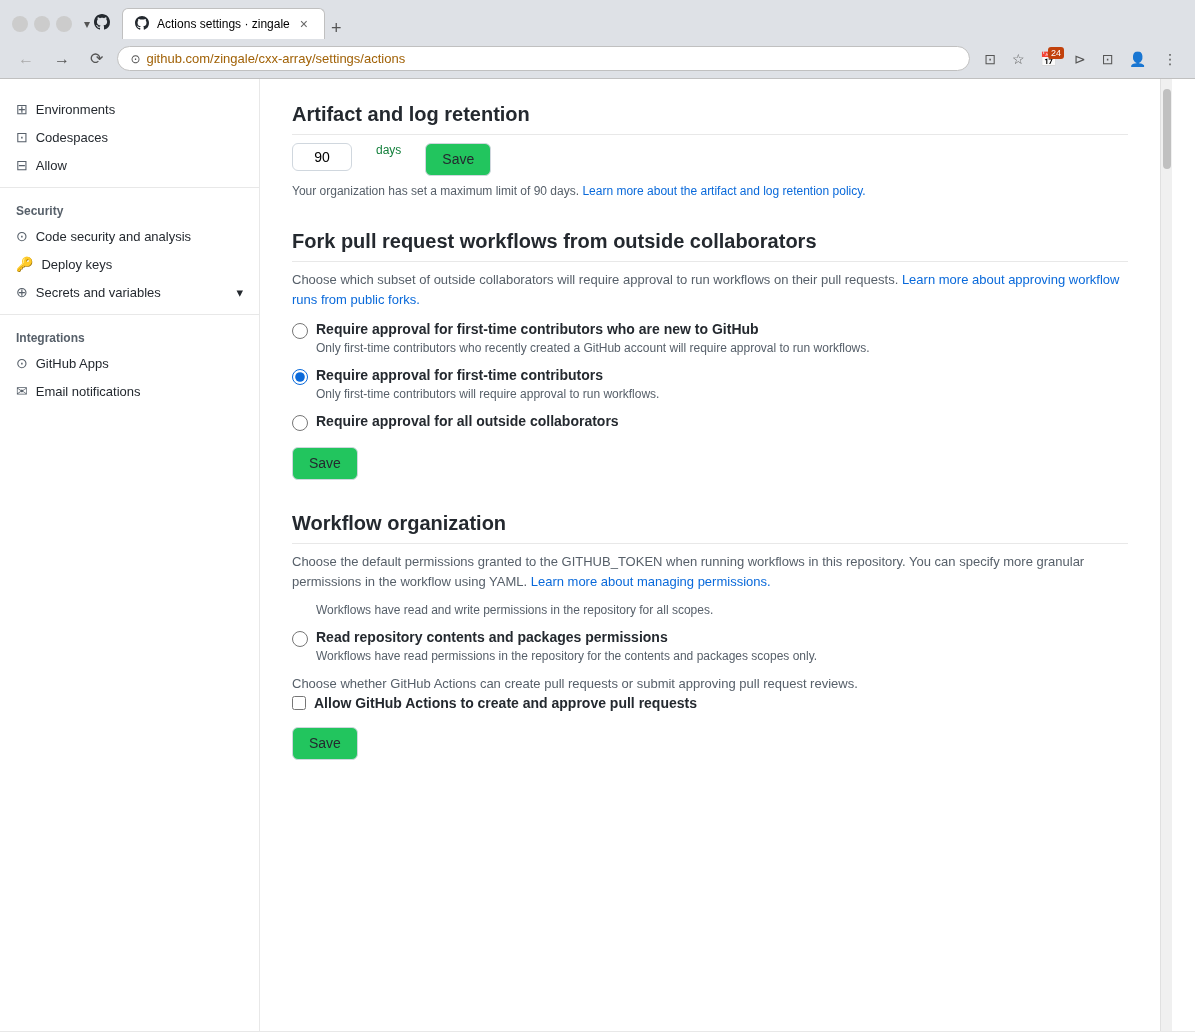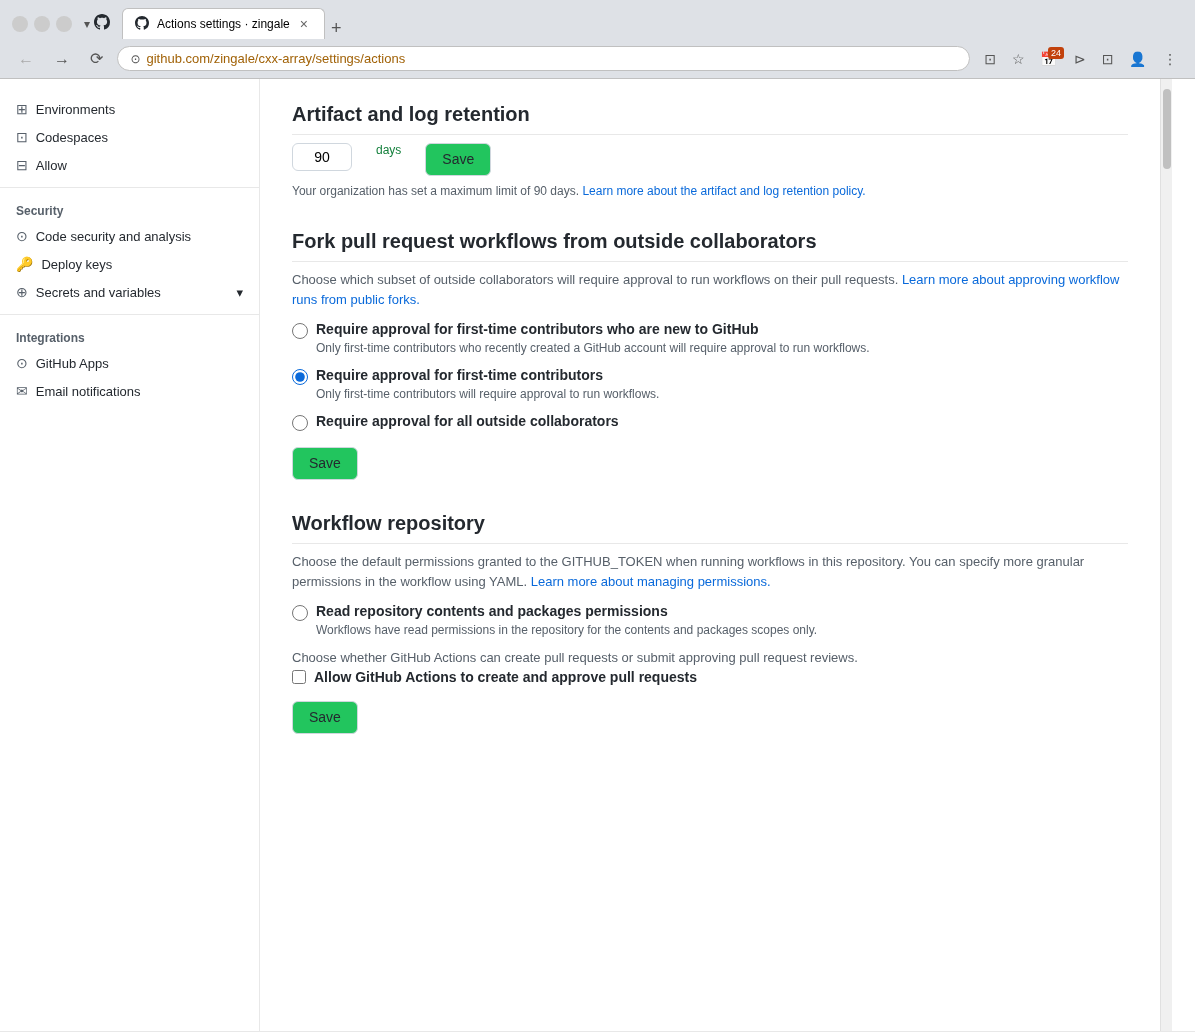--- a/index.html
+++ b/index.html
@@ -230,27 +230,28 @@
             <label for="fork-opt3" class="radio-label">Require approval for all outside collaborators</label>
           </div>
         </div>
 
         <div class="save-row">
           <button class="btn btn-default">Save</button>
         </div>
       </div>
 
       <div class="section">
-        <div class="section-title">Workflow repository</div>
+        <div class="section-title">Workflow organization</div>
         <div class="section-desc">
           <span>Choose the default permissions granted to the GITHUB_TOKEN when running workflows in this repository. You can specify more granular permissions in the workflow using YAML.</span>
           <a href="#"> <span>Learn more about managing permissions.</span></a>
         </div>
 
         <div class="radio-option">
+          <div class="radio-desc">Workflows have read and write permissions in the repository for all scopes.</div>
         </div>
 
         <div class="radio-option">
           <div class="radio-row">
             <input type="radio" name="workflow-perm" id="wp2" style="">
             <label for="wp2" class="radio-label">Read repository contents and packages permissions</label>
           </div>
           <div class="radio-desc">Workflows have read permissions in the repository for the contents and packages scopes only.</div>
         </div>
 

